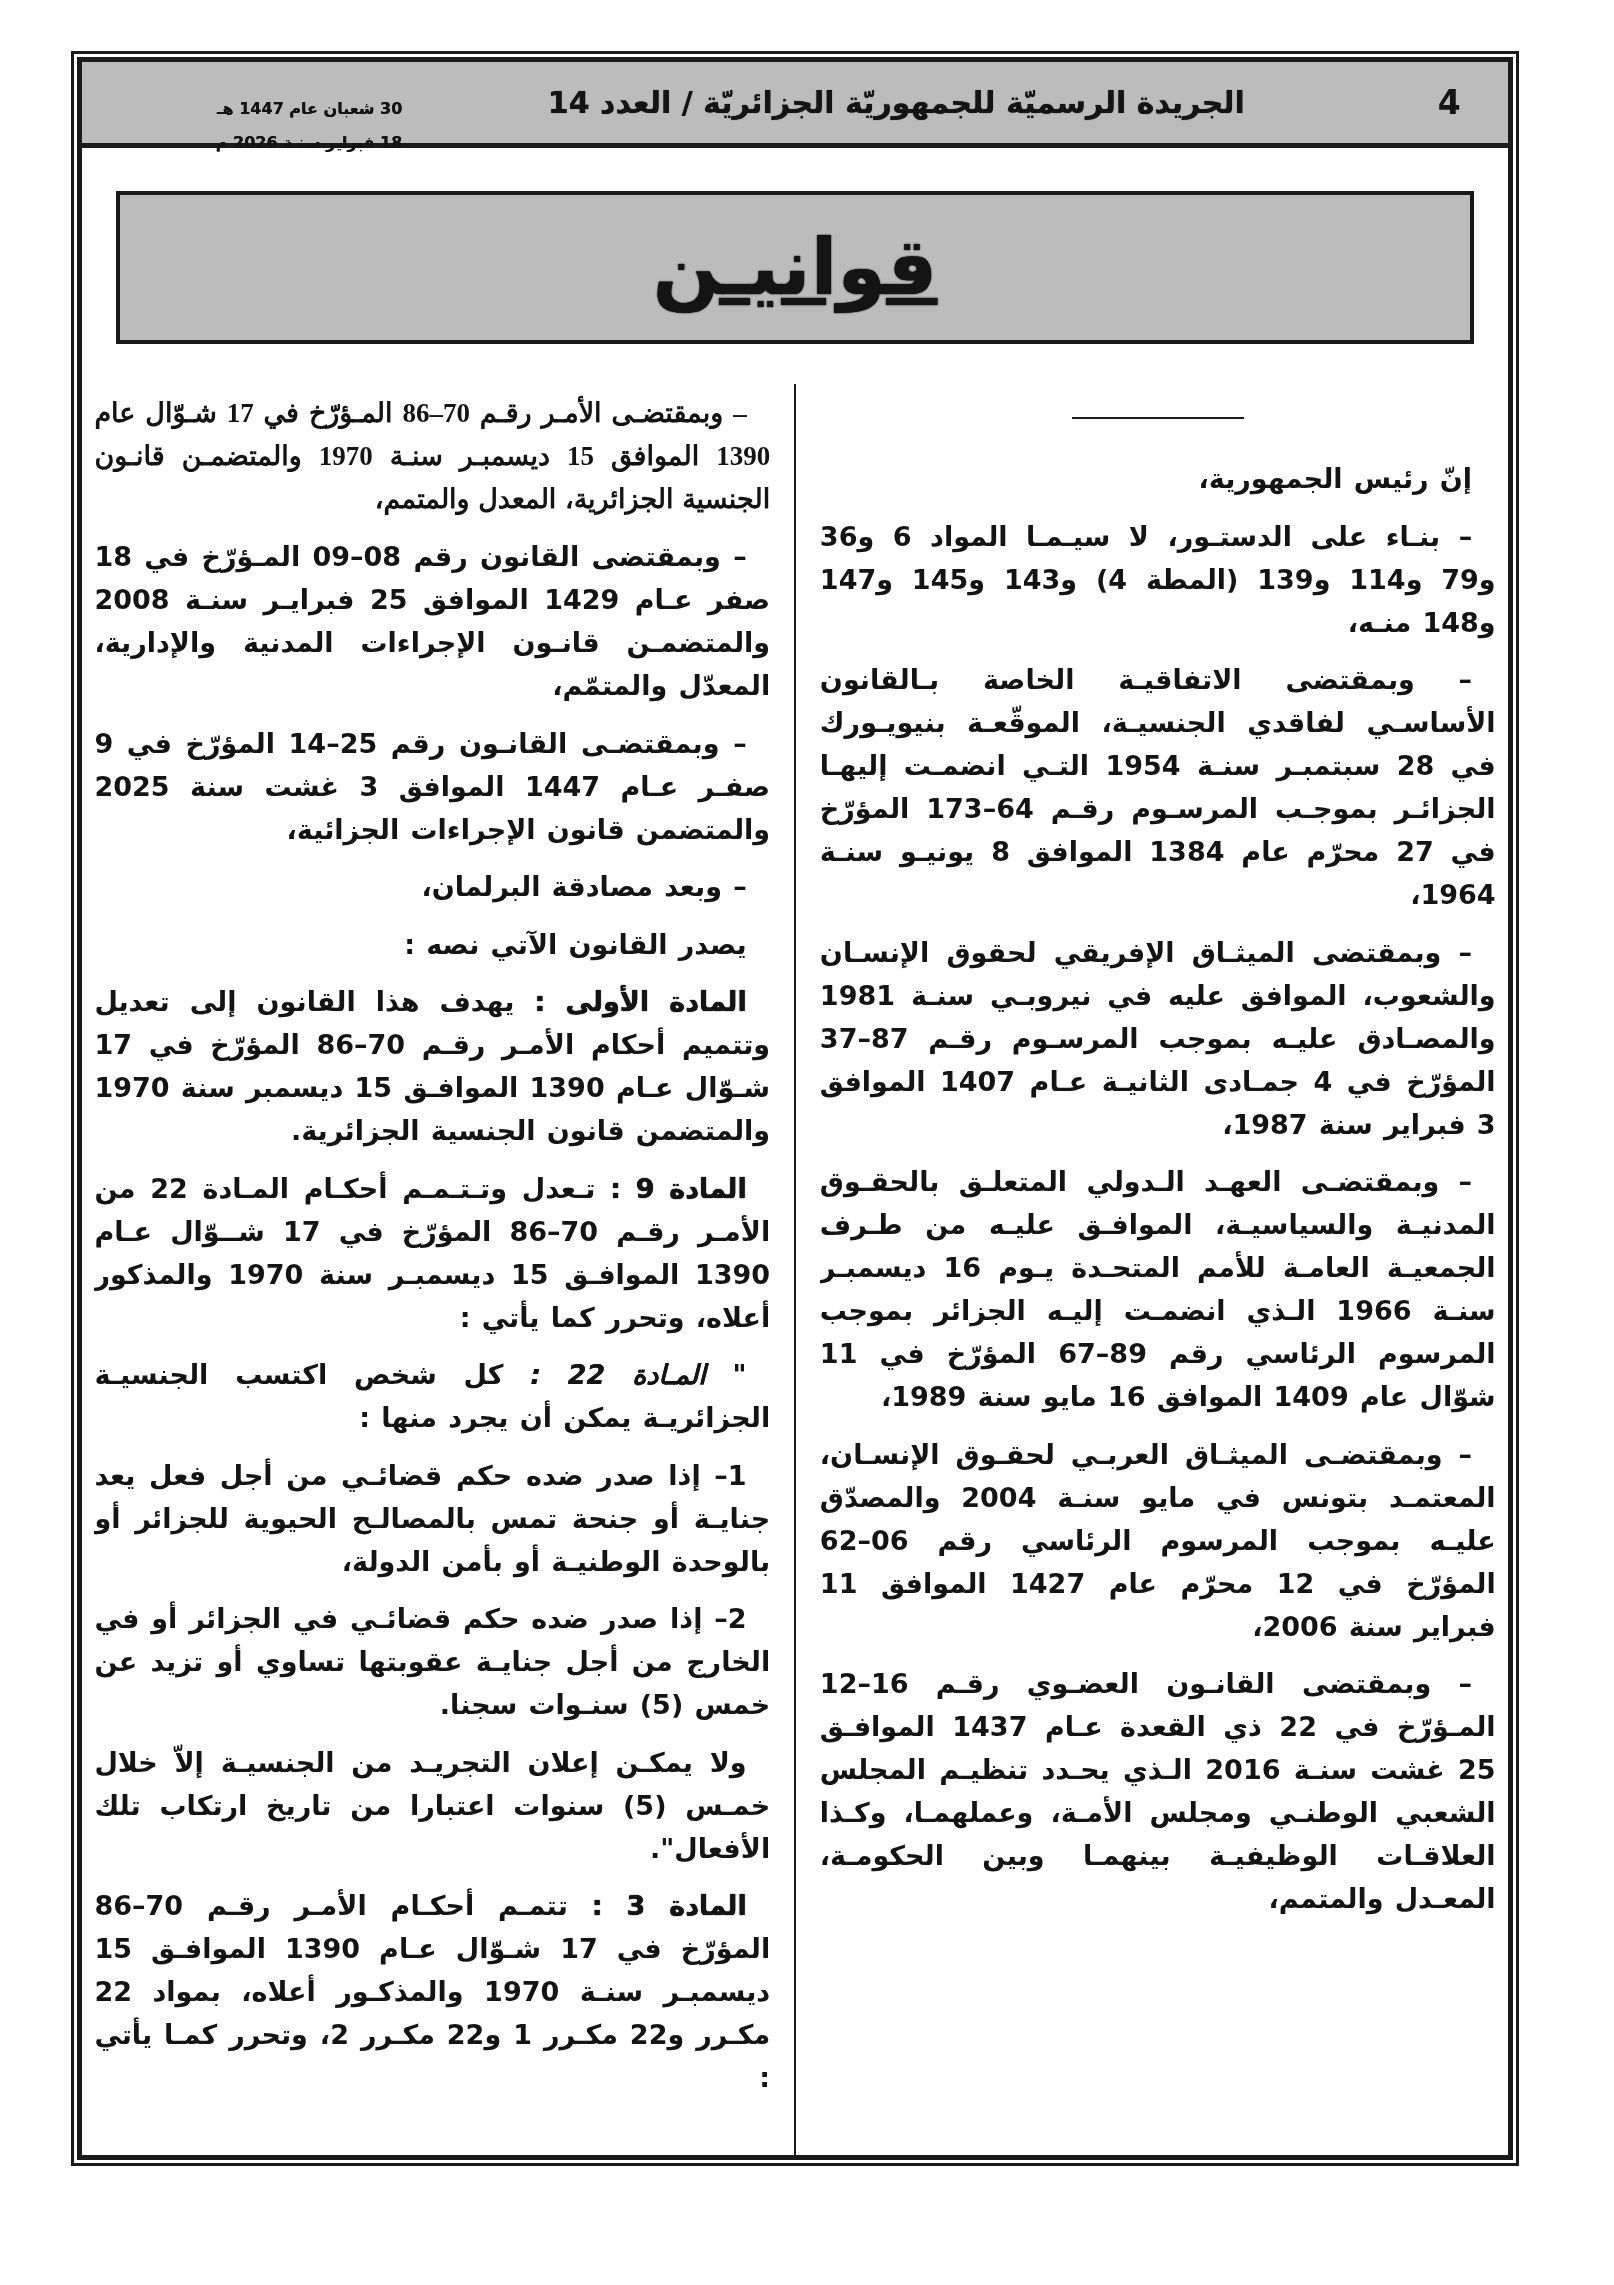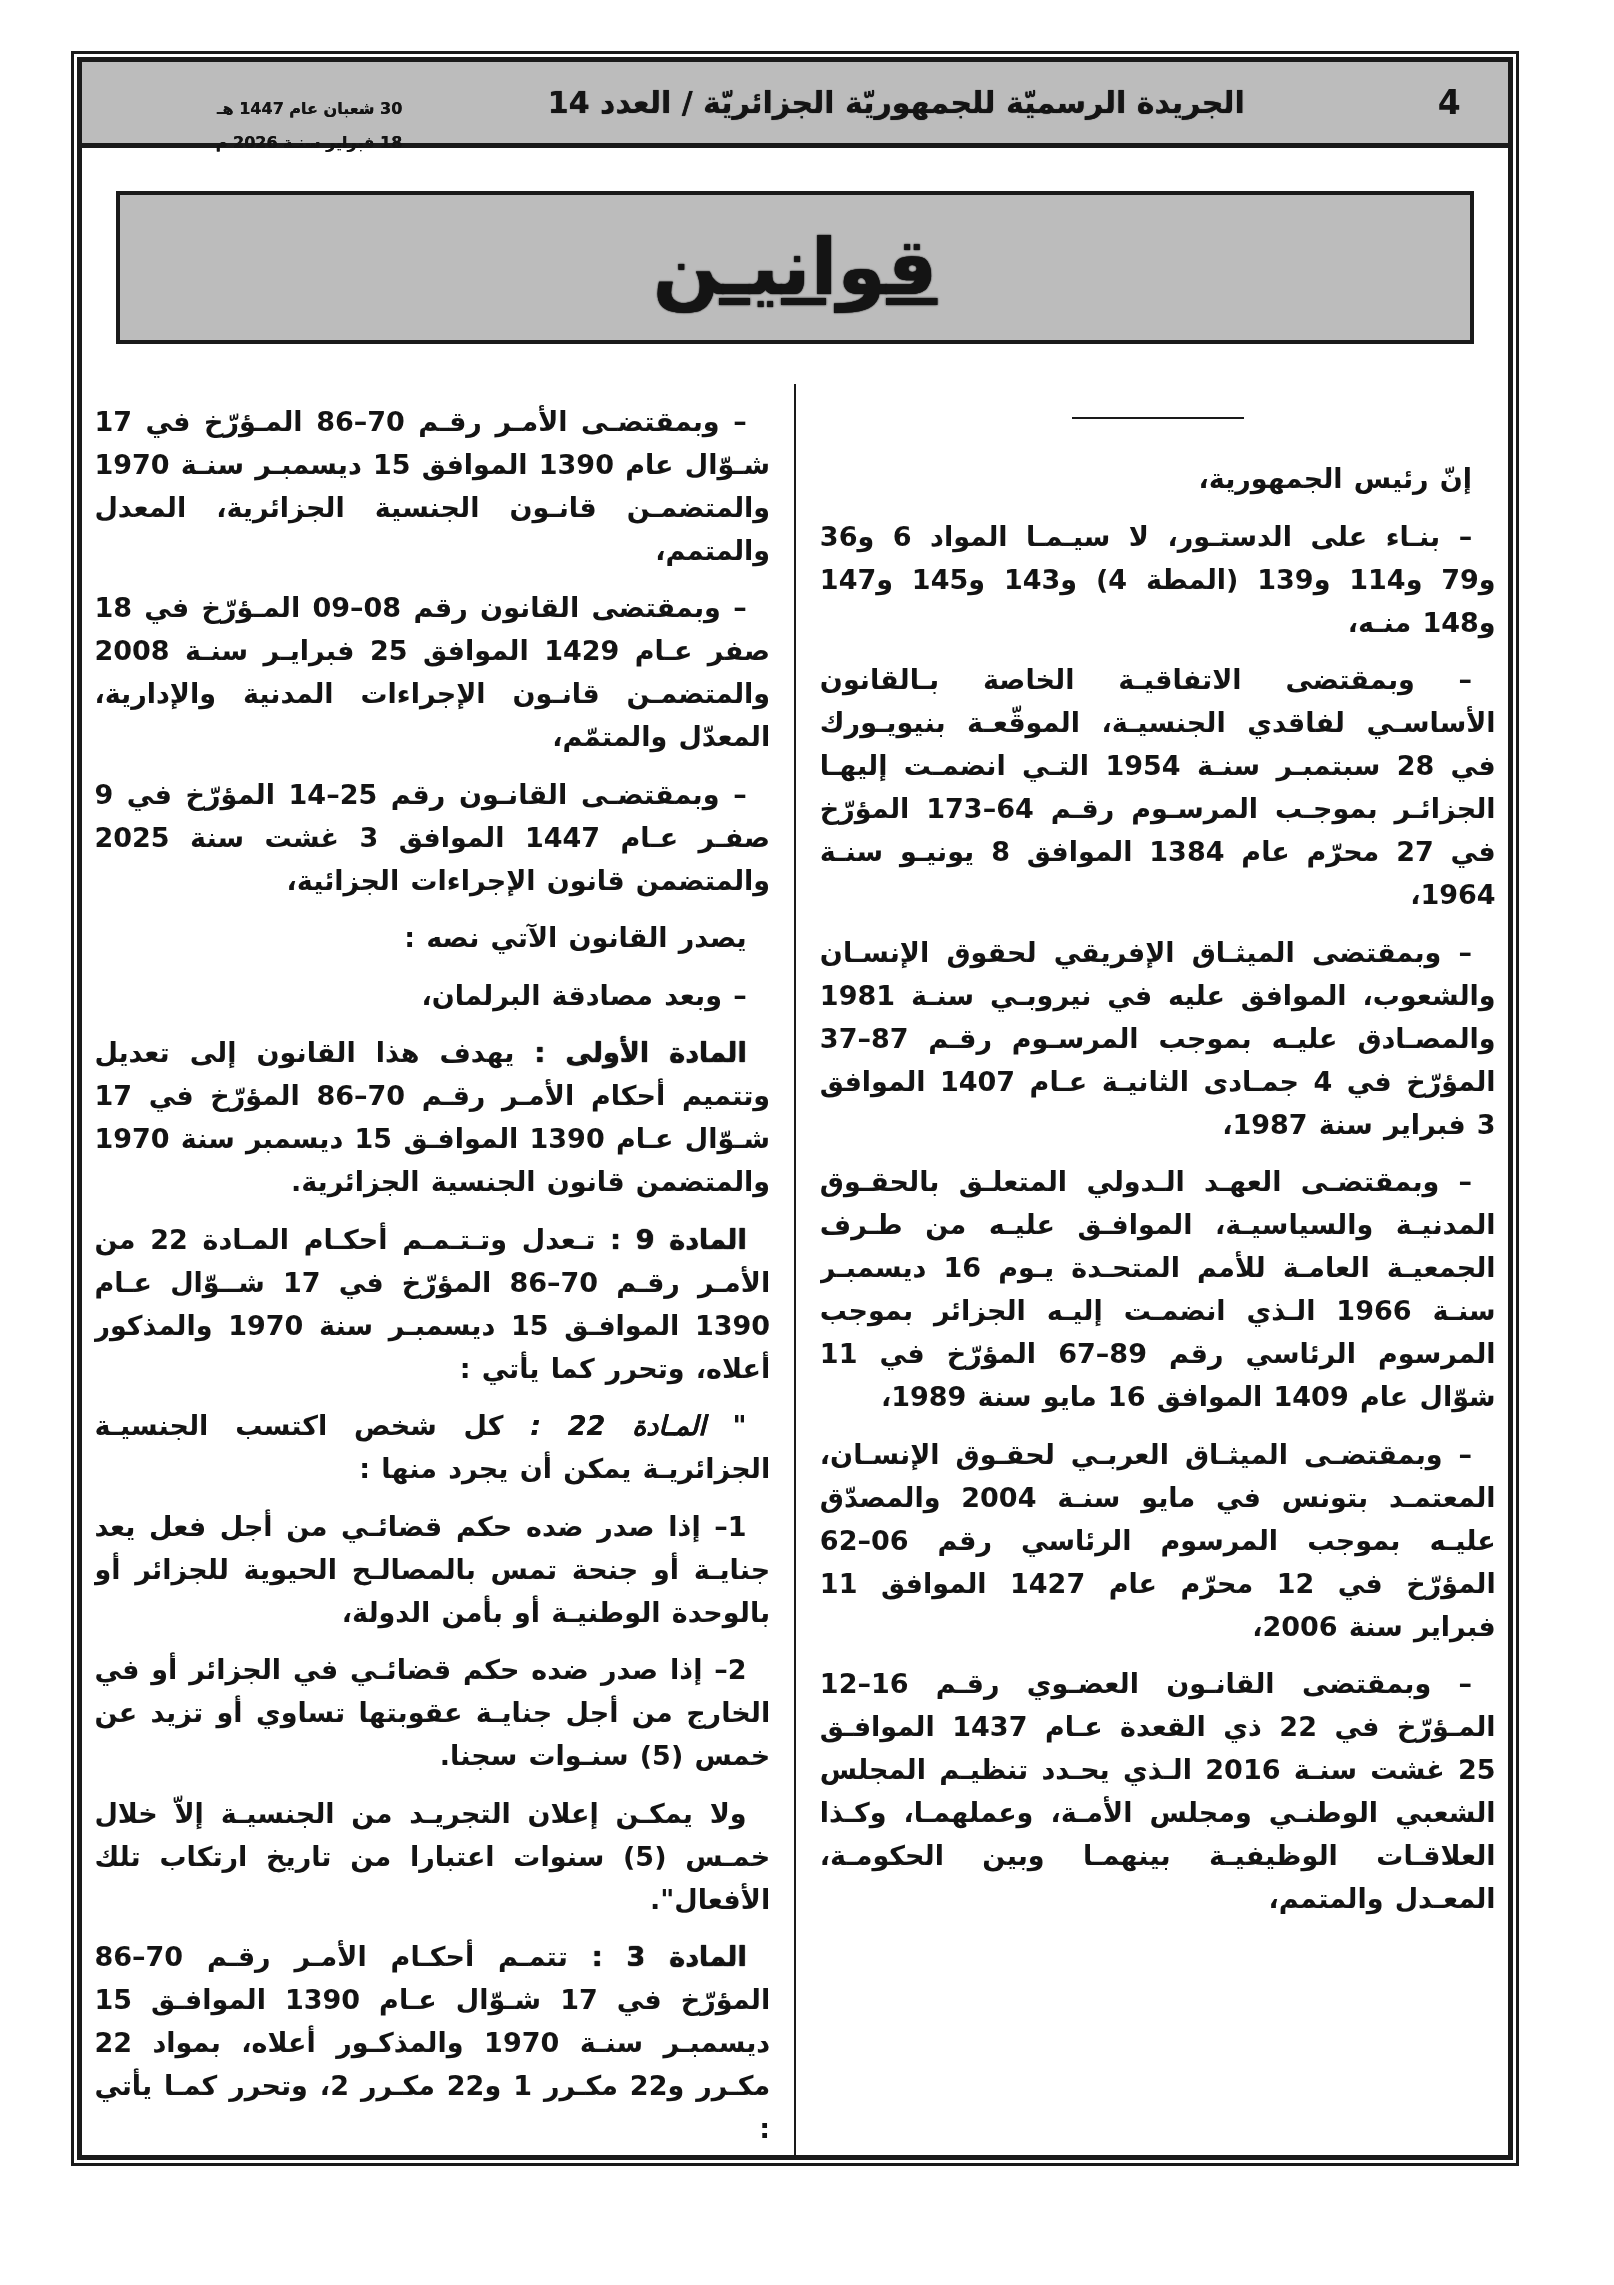--- a/index.html
+++ b/index.html
@@ -39,21 +39,21 @@
   .columns{
     flex:1;margin-top:40px;padding:0 12.7px;display:flex;direction:rtl;
     align-items:stretch;overflow:hidden;
   }
   .col{flex:1;min-width:0;overflow:hidden;}
   .divider{flex:none;width:2.7px;background:#1a1a1a;margin:0 23.5px;}
   .para{
     margin:14.5px 0;direction:rtl;text-align:justify;text-indent:23.5px;
     font-size:27px;line-height:43px;font-weight:bold;word-spacing:1.8px;
   }
-  .col .para:first-child{margin-top:16px;}
+  .col .para:first-child{margin-top:8px;font-family:Liberation Serif, serif;}
   .para.law-title{
     text-indent:0;line-height:46px;
     text-shadow:0 0 1.1px currentColor,0 0 0.7px currentColor;
   }
   .sep{width:172px;height:2.7px;background:#1a1a1a;margin:33px auto 38px;}
   .r-b{text-shadow:0 0 1.1px currentColor,0 0 0.7px currentColor;}
   .r-i{font-style:italic;text-shadow:0 0 0.5px currentColor;}
 </style>
 </head>
 <body>
@@ -84,22 +84,22 @@
           <p class="para"><span>– وبمقتضـى العهـد الـدولي المتعلـق بالحقـوق المدنيـة والسياسيـة، الموافـق عليـه من طـرف الجمعيـة العامـة للأمم المتحـدة يـوم 16 ديسمبـر سنـة 1966 الـذي انضمـت إليـه الجزائر بموجب المرسوم الرئاسي رقم 89–67 المؤرّخ في 11 شوّال عام 1409 الموافق 16 مايو سنة 1989،</span></p>
           <p class="para"><span>– وبمقتضـى الميثـاق العربـي لحقـوق الإنسـان، المعتمـد بتونس في مايو سنـة 2004 والمصدّق عليـه بموجب المرسوم الرئاسي رقم 06–62 المؤرّخ في 12 محرّم عام 1427 الموافق 11 فبراير سنة 2006،</span></p>
           <p class="para"><span>– وبمقتضى القانـون العضـوي رقـم 16–12 المـؤرّخ في 22 ذي القعدة عـام 1437 الموافـق 25 غشت سنـة 2016 الـذي يحـدد تنظيـم المجلس الشعبي الوطنـي ومجلس الأمـة، وعملهمـا، وكـذا العلاقـات الوظيفيـة بينهمـا وبين الحكومـة، المعـدل والمتمم،</span></p>
           <p class="para"></p>
         </div>
       <div class="divider"></div>
       <div class="col">
           <p class="para"><span>– وبمقتضـى الأمـر رقـم 70–86 المـؤرّخ في 17 شـوّال عام 1390 الموافق 15 ديسمبـر سنـة 1970 والمتضمـن قانـون الجنسية الجزائرية، المعدل والمتمم،</span></p>
           <p class="para"><span>– وبمقتضى القانون رقم 08–09 المـؤرّخ في 18 صفر عـام 1429 الموافق 25 فبرايـر سنـة 2008 والمتضمـن قانـون الإجراءات المدنية والإدارية، المعدّل والمتمّم،</span></p>
           <p class="para"><span>– وبمقتضـى القانـون رقم 25–14 المؤرّخ في 9 صفـر عـام 1447 الموافق 3 غشت سنة 2025 والمتضمن قانون الإجراءات الجزائية،</span></p>
+          <p class="para"><span>– وبعد مصادقة البرلمان،</span></p>
           <p class="para"><span>يصدر القانون الآتي نصه :</span></p>
-          <p class="para"><span>– وبعد مصادقة البرلمان،</span></p>
           <p class="para"><span class="r-b">المادة الأولى : </span><span>يهدف هذا القانون إلى تعديل وتتميم أحكام الأمـر رقـم 70–86 المؤرّخ في 17 شـوّال عـام 1390 الموافـق 15 ديسمبر سنة 1970 والمتضمن قانون الجنسية الجزائرية.</span></p>
           <p class="para"><span class="r-b">المادة 9 : </span><span>تـعدل وتـتـمـم أحكـام المـادة 22 من الأمـر رقـم 70–86 المؤرّخ في 17 شــوّال عـام 1390 الموافـق 15 ديسمبـر سنة 1970 والمذكور أعلاه، وتحرر كما يأتي :</span></p>
           <p class="para"><span class="r-i">" المـادة 22 : </span><span>كل شخص اكتسب الجنسيـة الجزائريـة يمكن أن يجرد منها :</span></p>
           <p class="para"><span>1– إذا صدر ضده حكم قضائـي من أجل فعل يعد جنايـة أو جنحة تمس بالمصالـح الحيوية للجزائر أو بالوحدة الوطنيـة أو بأمن الدولة،</span></p>
           <p class="para"><span>2– إذا صدر ضده حكم قضائـي في الجزائر أو في الخارج من أجل جنايـة عقوبتها تساوي أو تزيد عن خمس (5) سنـوات سجنا.</span></p>
           <p class="para"><span>ولا يمكـن إعلان التجريـد من الجنسيـة إلاّ خلال خمـس (5) سنوات اعتبارا من تاريخ ارتكاب تلك الأفعال".</span></p>
           <p class="para"><span class="r-b">المادة 3 : </span><span>تتمـم أحكـام الأمـر رقـم 70–86 المؤرّخ في 17 شـوّال عـام 1390 الموافـق 15 ديسمبـر سنـة 1970 والمذكـور أعلاه، بمواد 22 مكـرر و22 مكـرر 1 و22 مكـرر 2، وتحرر كمـا يأتي :</span></p>
         </div>
     </div>
 

